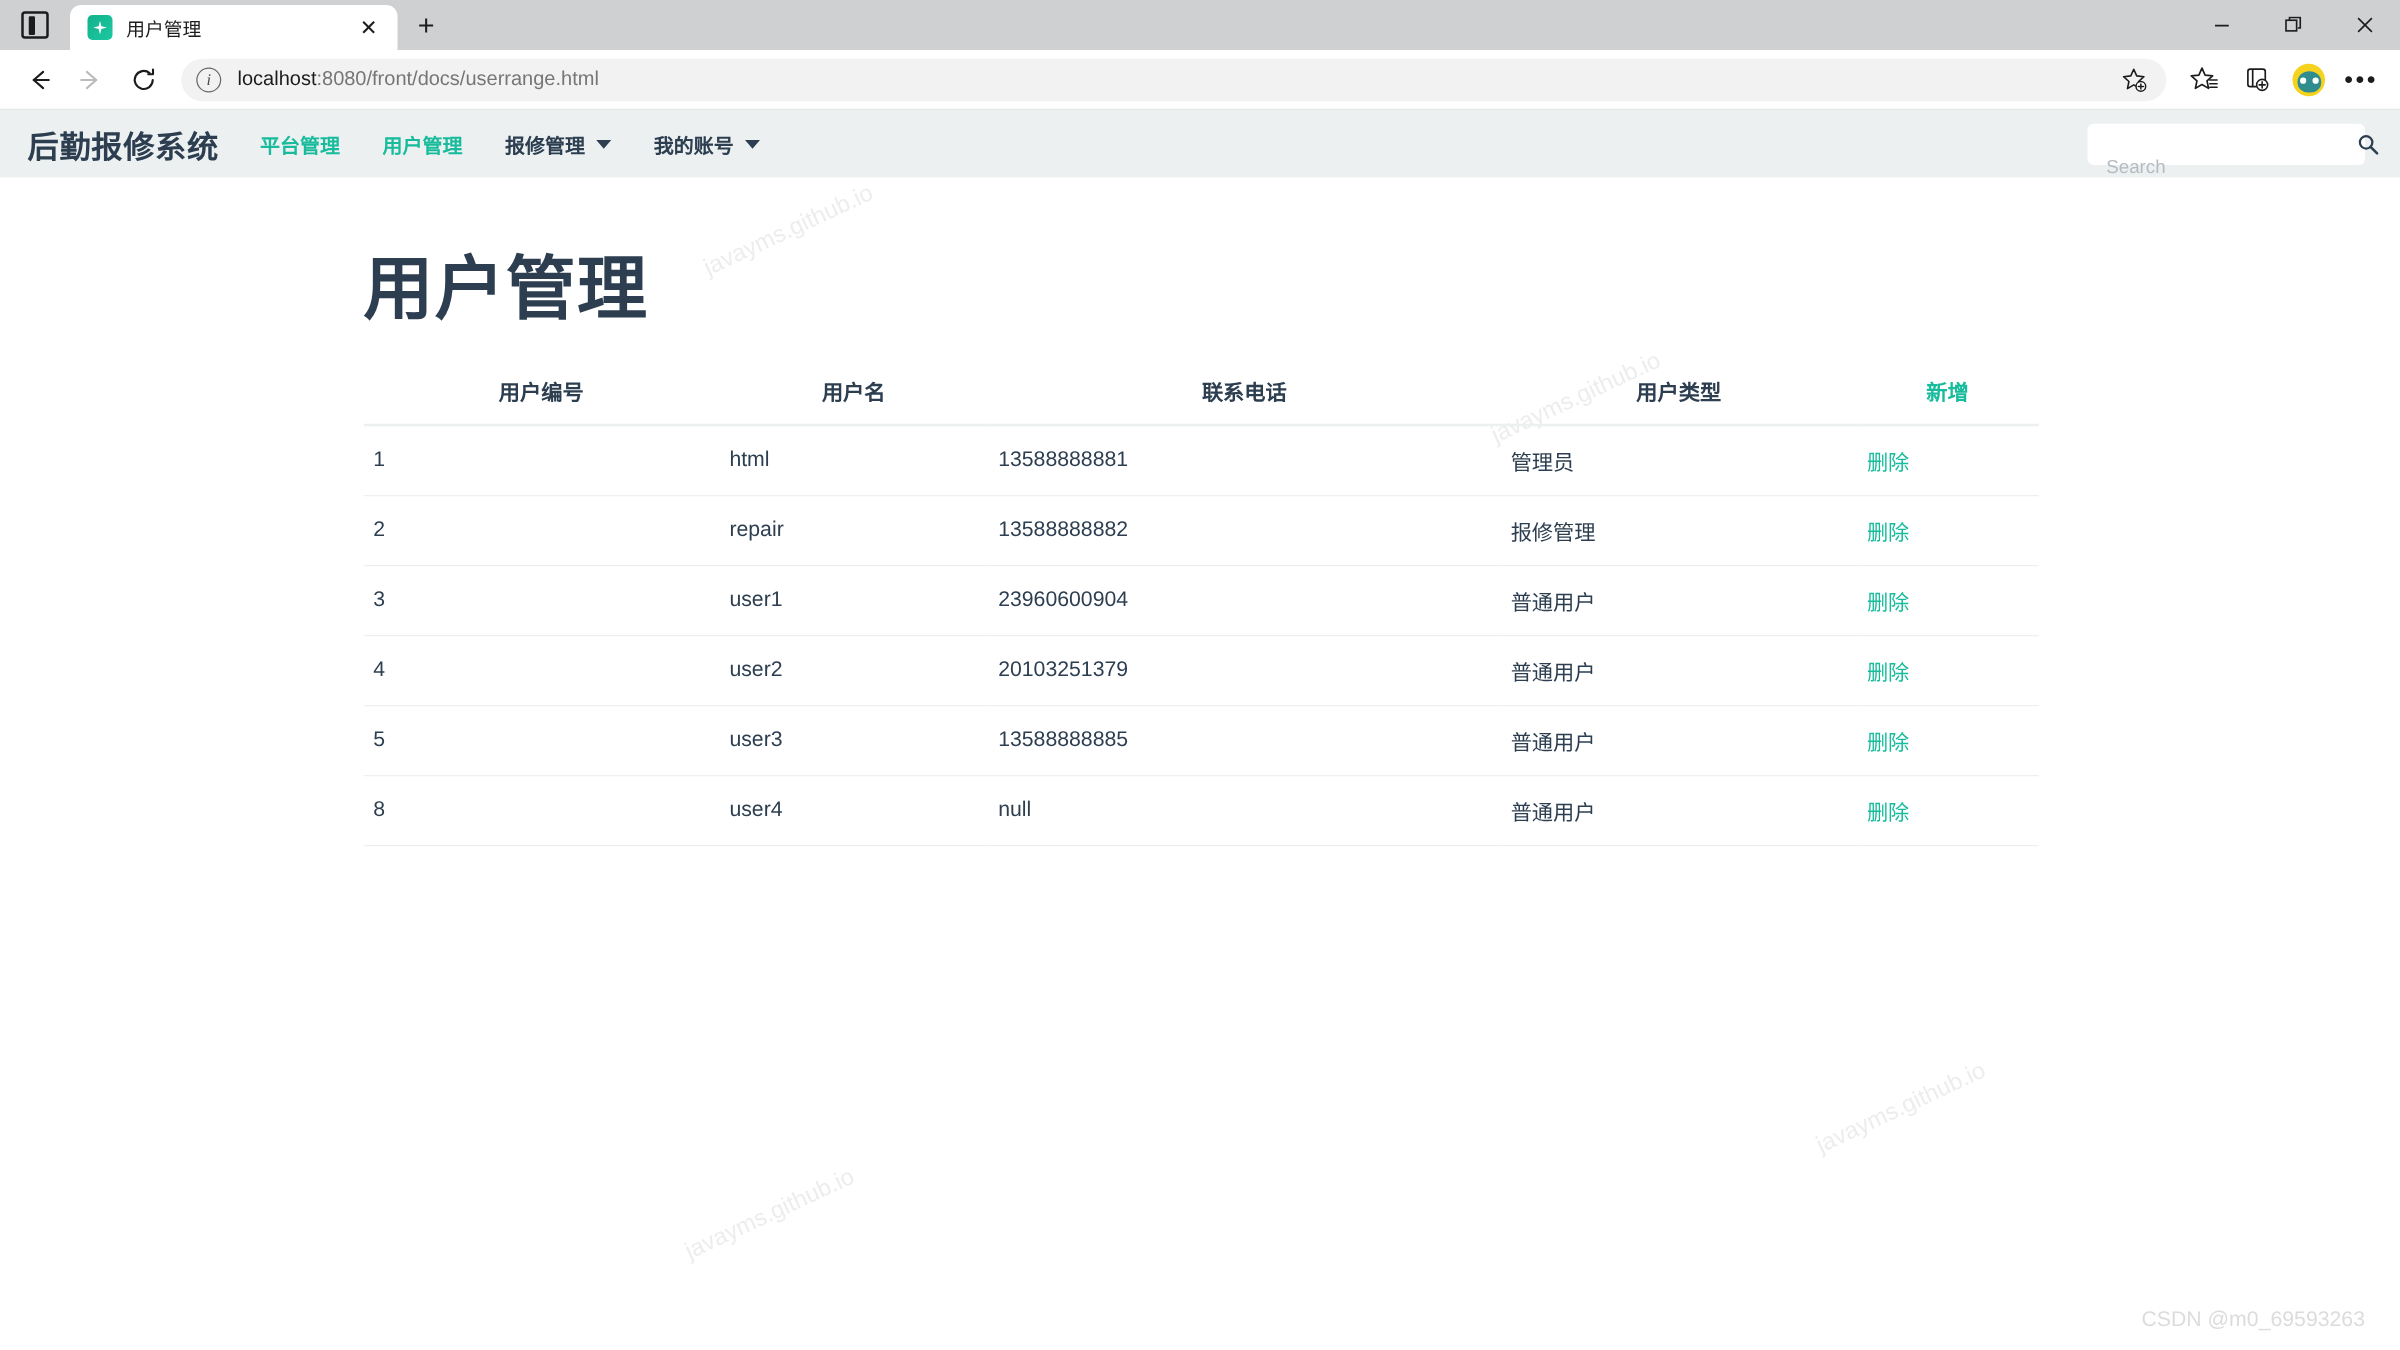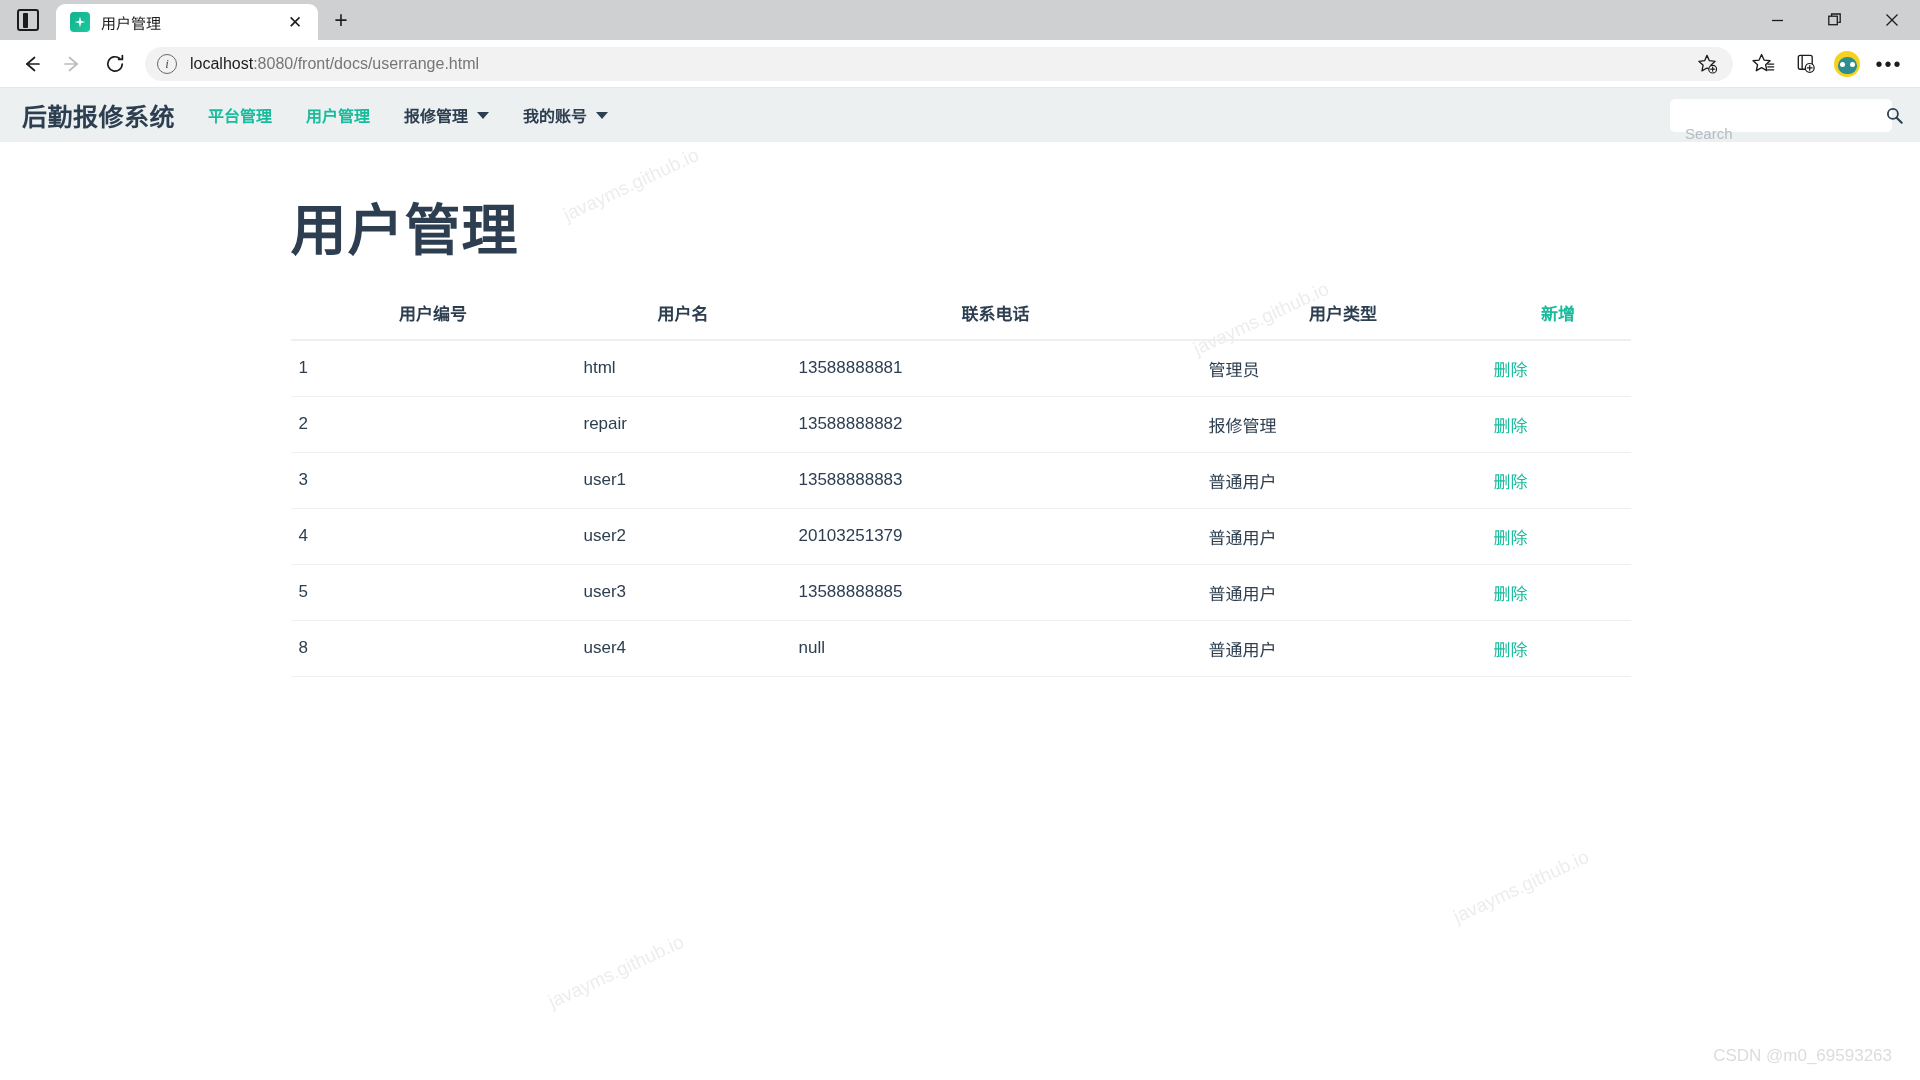--- a/index.html
+++ b/index.html
@@ -449,21 +449,21 @@
               <td>repair</td>
               <td>13588888882</td>
               <td>报修管理</td>
               <td class="cell-action">
                 <a href="#">删除</a>
               </td>
             </tr>
             <tr>
               <td>3</td>
               <td>user1</td>
-              <td>13588888883</td>
+              <td>23960600904</td>
               <td>普通用户</td>
               <td class="cell-action">
                 <a href="#">删除</a>
               </td>
             </tr>
             <tr>
               <td>4</td>
               <td>user2</td>
               <td>20103251379</td>
               <td>普通用户</td>

